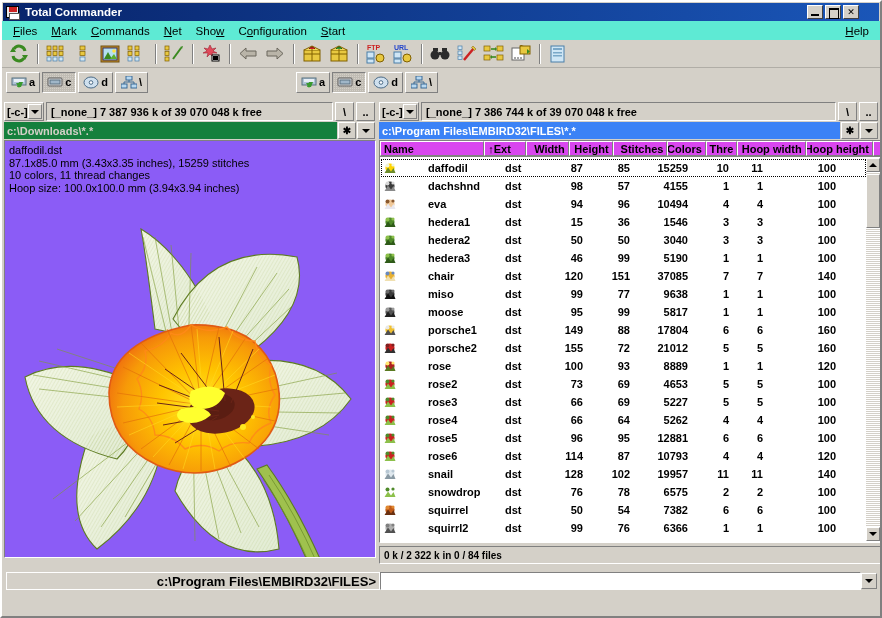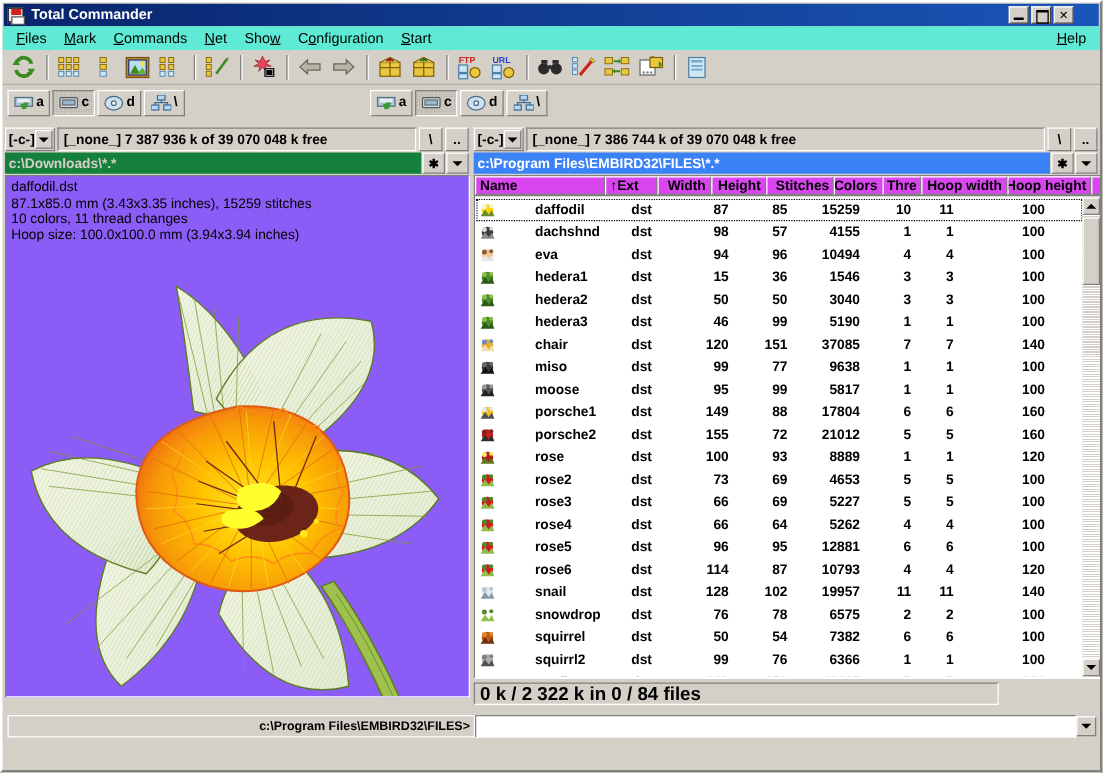--- a/index.html
+++ b/index.html
@@ -299,36 +299,36 @@
   }
   .sbthumb {
     position:absolute; left:0; width:14px;
     background:#d4d0c8;
     border:1px solid #d4d0c8;
     border-top-color:#ffffff; border-left-color:#ffffff;
     border-right-color:#808080; border-bottom-color:#808080;
   }
 
   .statusline {
-    position:absolute; left:0; top:444px; width:420px; height:18px;
+    position:absolute; left:0; top:444px; width:503px; height:18px;
     background:#d4d0c8;
     border:1px solid #808080;
     border-right-color:#ffffff; border-bottom-color:#ffffff;
-    font-size:15px; font-weight:bold;
+    font-size:10px; font-weight:bold;
     display:flex; align-items:center; padding-left:4px;
   }
 
   
   .cmdline {
     position:absolute; left:4px; top:570px; width:872px; height:18px;
     display:flex; align-items:center;
   }
   .cmdpath {
     width:374px; height:18px;
-    font-size:10px; font-weight:bold;
+    font-size:13px; font-weight:bold;
     display:flex; align-items:center; justify-content:flex-end;
     padding-right:3px;
     background:#d4d0c8;
     border:1px solid #d4d0c8;
     border-top-color:#ffffff; border-left-color:#ffffff;
     border-right-color:#ffffff; border-bottom-color:#ffffff;
   }
   .cmdinput {
     flex:1; height:18px; background:#ffffff;
     border:1px solid #808080;

